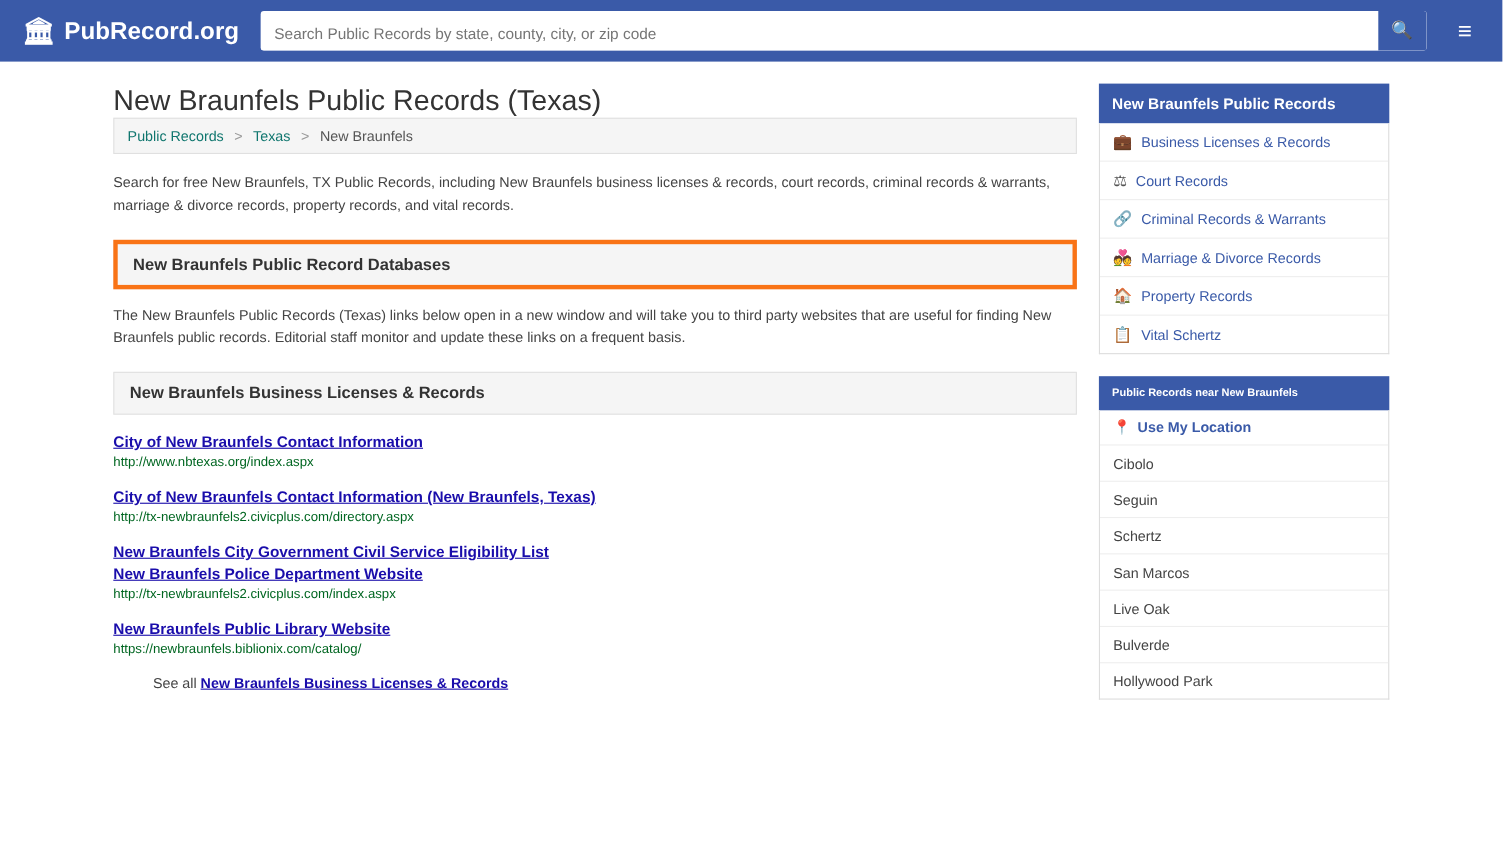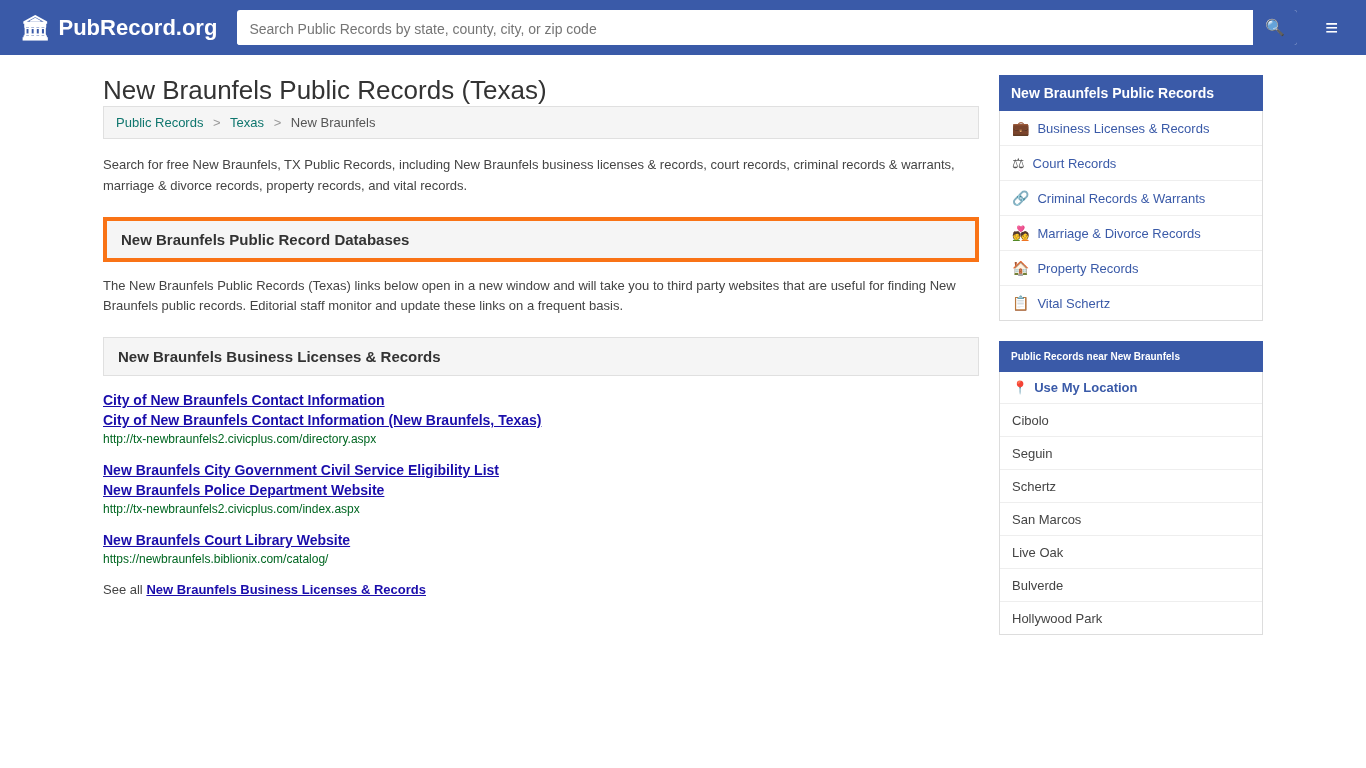--- a/index.html
+++ b/index.html
@@ -142,20 +142,21 @@
       display: block;
       color: #006621;
       font-size: 12px;
       margin-bottom: 16px;
     }
 
     .see-all {
       font-size: 13px;
       color: #444;
       margin-top: 4px;
+      margin-left: 36px;
     }
     .see-all a {
       color: #1a0dab;
       text-decoration: underline;
       font-weight: bold;
     }
 
     
     .sidebar {
       width: 264px;
@@ -277,26 +278,27 @@
     <p class="intro-text">Search for free New Braunfels, TX Public Records, including New Braunfels business licenses &amp; records, court records, criminal records &amp; warrants, marriage &amp; divorce records, property records, and vital records.</p>
 
     <div class="section-header">New Braunfels Public Record Databases</div>
 
     <p class="info-text">The New Braunfels Public Records (Texas) links below open in a new window and will take you to third party websites that are useful for finding New Braunfels public records. Editorial staff monitor and update these links on a frequent basis.</p>
 
     <div class="db-section-header">New Braunfels Business Licenses &amp; Records</div>
 
     <div id="records-list">
         <a class="record-link" href="#">City of New Braunfels Contact Information</a>
+        <span class="record-url">http://www.nbtexas.org/index.aspx</span>
         <a class="record-link" href="#">City of New Braunfels Contact Information (New Braunfels, Texas)</a>
         <span class="record-url">http://tx-newbraunfels2.civicplus.com/directory.aspx</span>
         <a class="record-link" href="#">New Braunfels City Government Civil Service Eligibility List</a>
         <a class="record-link" href="#">New Braunfels Police Department Website</a>
         <span class="record-url">http://tx-newbraunfels2.civicplus.com/index.aspx</span>
-        <a class="record-link" href="#">New Braunfels Court Library Website</a>
+        <a class="record-link" href="#">New Braunfels Public Library Website</a>
         <span class="record-url">https://newbraunfels.biblionix.com/catalog/</span>
       </div>
 
     <div class="see-all">
       <span>See all</span> <a>New Braunfels Business Licenses &amp; Records</a>
     </div>
 
   </div>
 
   <aside class="sidebar">

